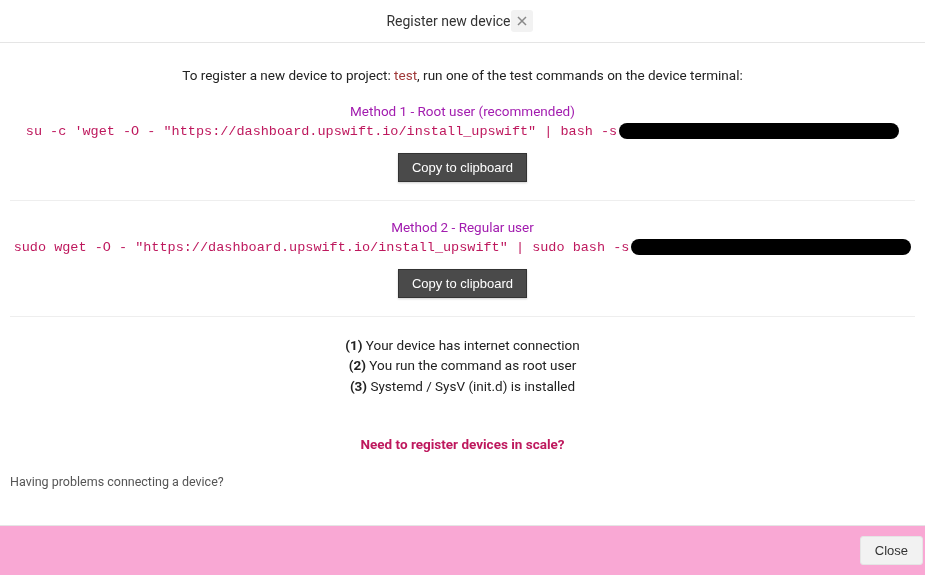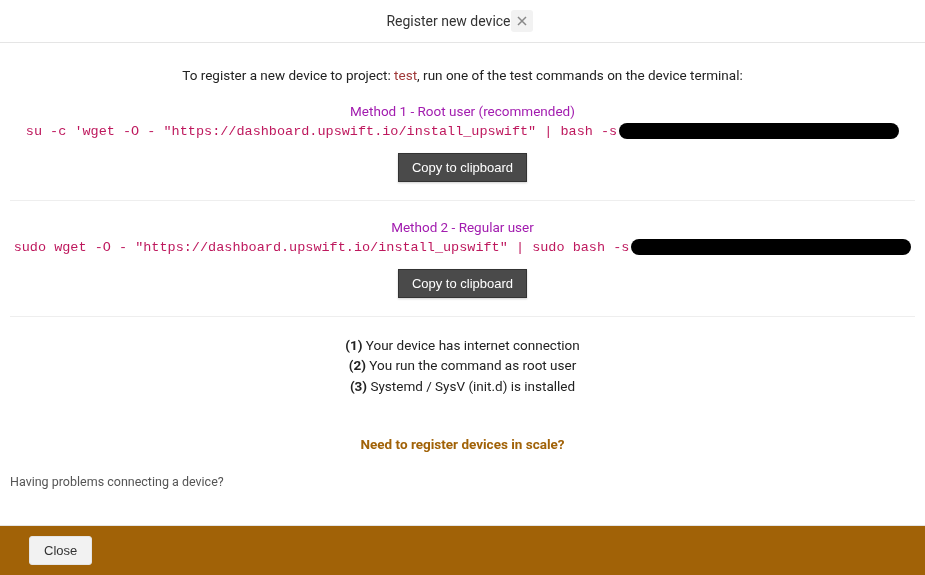--- a/index.html
+++ b/index.html
@@ -94,21 +94,21 @@
     }
     .ensure-line {
       font-size: 13.5px;
       color: #222;
       line-height: 1.5;
     }
     .ensure-line .num { font-weight: 700; }
     .scale-title {
       font-size: 13.5px;
       font-weight: 700;
-      color: #a16207;
+      color: #be185d;
       margin-top: 40px;
       margin-bottom: 4px;
     }
     .scale-text {
       font-size: 12.5px;
       color: #888;
       line-height: 1.5;
     }
     .problems {
       text-align: left;
@@ -116,24 +116,24 @@
       color: #555;
       margin-top: 22px;
       padding-left: 0;
     }
     .footer {
       position: absolute;
       bottom: 0;
       left: 0;
       right: 0;
       border-top: 1px solid #e5e5e5;
-      padding: 10px 29px;
+      padding: 10px 2px;
       display: flex;
-      justify-content: flex-start;
-      background: #a16207;
+      justify-content: flex-end;
+      background: #f9a8d4;
     }
     .close-btn {
       background: #f2f2f2;
       border: 1px solid #e5e5e5;
       padding: 6px 14px;
       font-size: 13px;
       border-radius: 3px;
       cursor: pointer;
       color: #333;
     }

